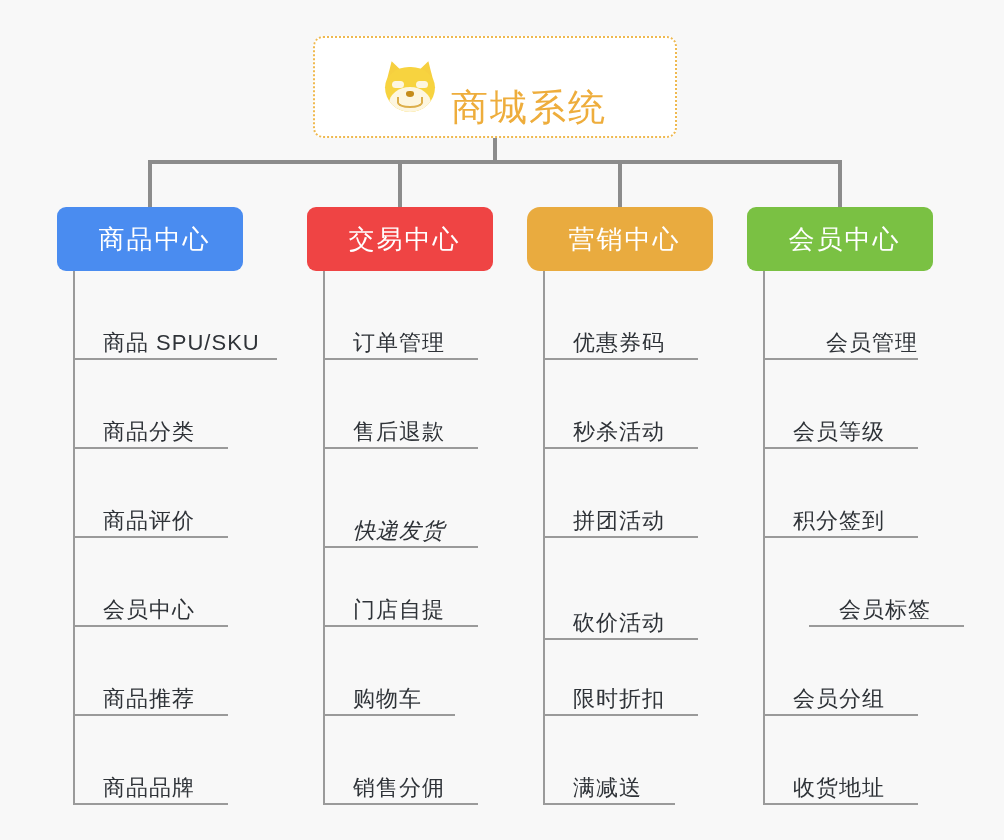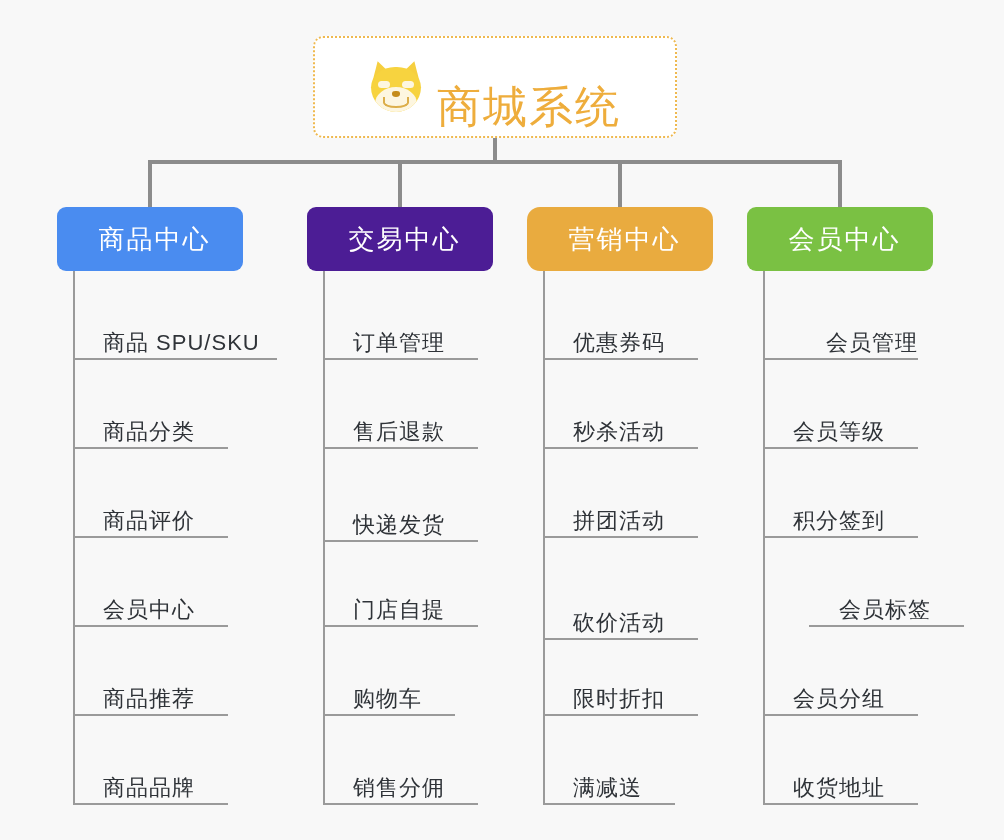--- a/index.html
+++ b/index.html
@@ -31,21 +31,21 @@
     box-sizing: border-box;
     background: #ffffff;
     border: 2px dotted #efb94f;
     border-radius: 10px;
     display: flex;
     align-items: center;
     justify-content: center;
     gap: 14px;
   }
   .root-title {
-    font-size: 44px;
+    font-size: 37px;
     color: #eead3c;
     letter-spacing: 2px;
     line-height: 1;
     white-space: nowrap;
     margin-top: 40px;
   }
 
   
   .mascot {
     position: relative;
@@ -221,32 +221,32 @@
         <div class="leaf" style="top: 267px; width: 155px;">
           <span class="leaf-label">会员中心</span>
         </div>
         <div class="leaf" style="top: 356px; width: 155px;">
           <span class="leaf-label">商品推荐</span>
         </div>
         <div class="leaf" style="top: 445px; width: 155px;">
           <span class="leaf-label">商品品牌</span>
         </div>
       </div>
-      <div class="cat-box" style="left: 307px; width: 186px; background: #4c1d95;">
+      <div class="cat-box" style="left: 307px; width: 186px; background: #ef4444;">
         <div class="cat-label">交易中心</div>
       </div>
       <div class="branch" style="left: 323px; height: 534px;">
         <div class="branch-stem" style="height: 534px;"></div>
         <div class="leaf" style="top: 0px; width: 155px;">
           <span class="leaf-label">订单管理</span>
         </div>
         <div class="leaf" style="top: 89px; width: 155px;">
           <span class="leaf-label">售后退款</span>
         </div>
-        <div class="leaf" style="top: 182px; width: 155px;">
+        <div class="leaf" style="top: 188px; width: 155px; font-style: italic;">
           <span class="leaf-label">快递发货</span>
         </div>
         <div class="leaf" style="top: 267px; width: 155px;">
           <span class="leaf-label">门店自提</span>
         </div>
         <div class="leaf" style="top: 356px; width: 132px;">
           <span class="leaf-label">购物车</span>
         </div>
         <div class="leaf" style="top: 445px; width: 155px;">
           <span class="leaf-label">销售分佣</span>

